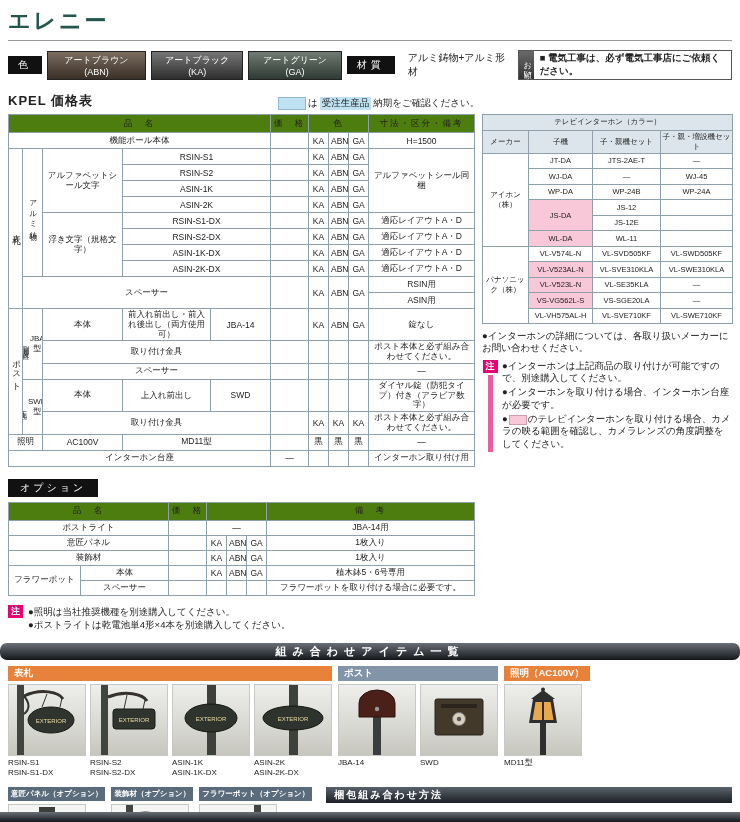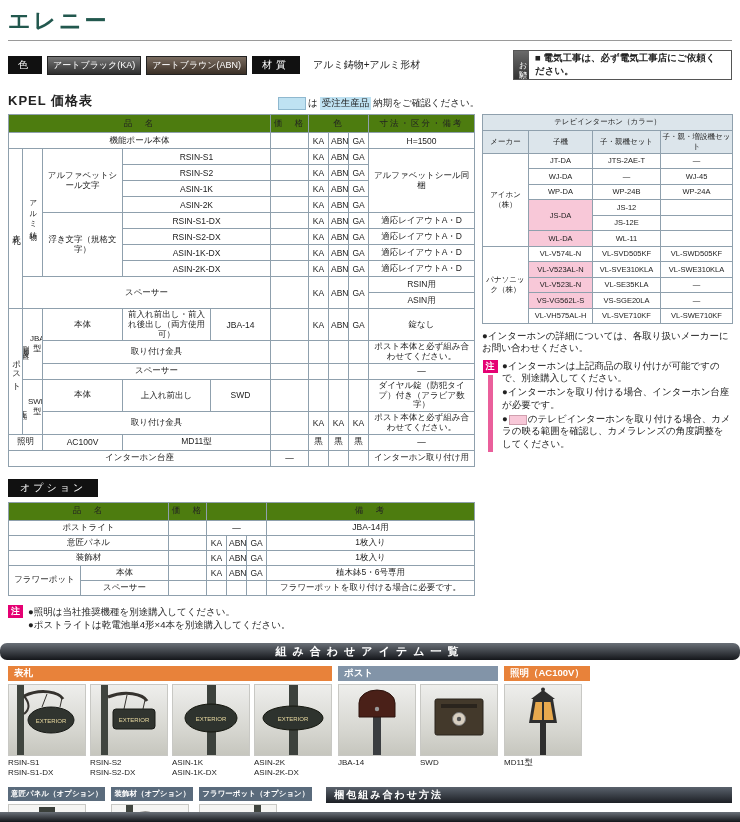--- a/index.html
+++ b/index.html
@@ -74,22 +74,23 @@
 <body>
 
 <div class="page">
 <div class="inner">
 
   <div class="title">エレニー</div>
   <div class="title-rule"></div>
 
   <div class="meta-row">
     <span class="blk">色</span>
+    <span class="swatch abn">アートブラウン(ABN)</span>
     <span class="swatch ka">アートブラック(KA)</span>
-    <span class="swatch abn">アートブラウン(ABN)</span>
+    <span class="swatch ga">アートグリーン(GA)</span>
     <span class="blk">材質</span>
     <span class="material">アルミ鋳物+アルミ形材</span>
     <div class="onegai">
       <div class="onegai-tab">お願い</div>
       <div class="onegai-body">■ 電気工事は、必ず電気工事店にご依頼ください。</div>
     </div>
   </div>
 
   <div class="kpel-row">
     <span class="kpel-h">KPEL 価格表</span>

